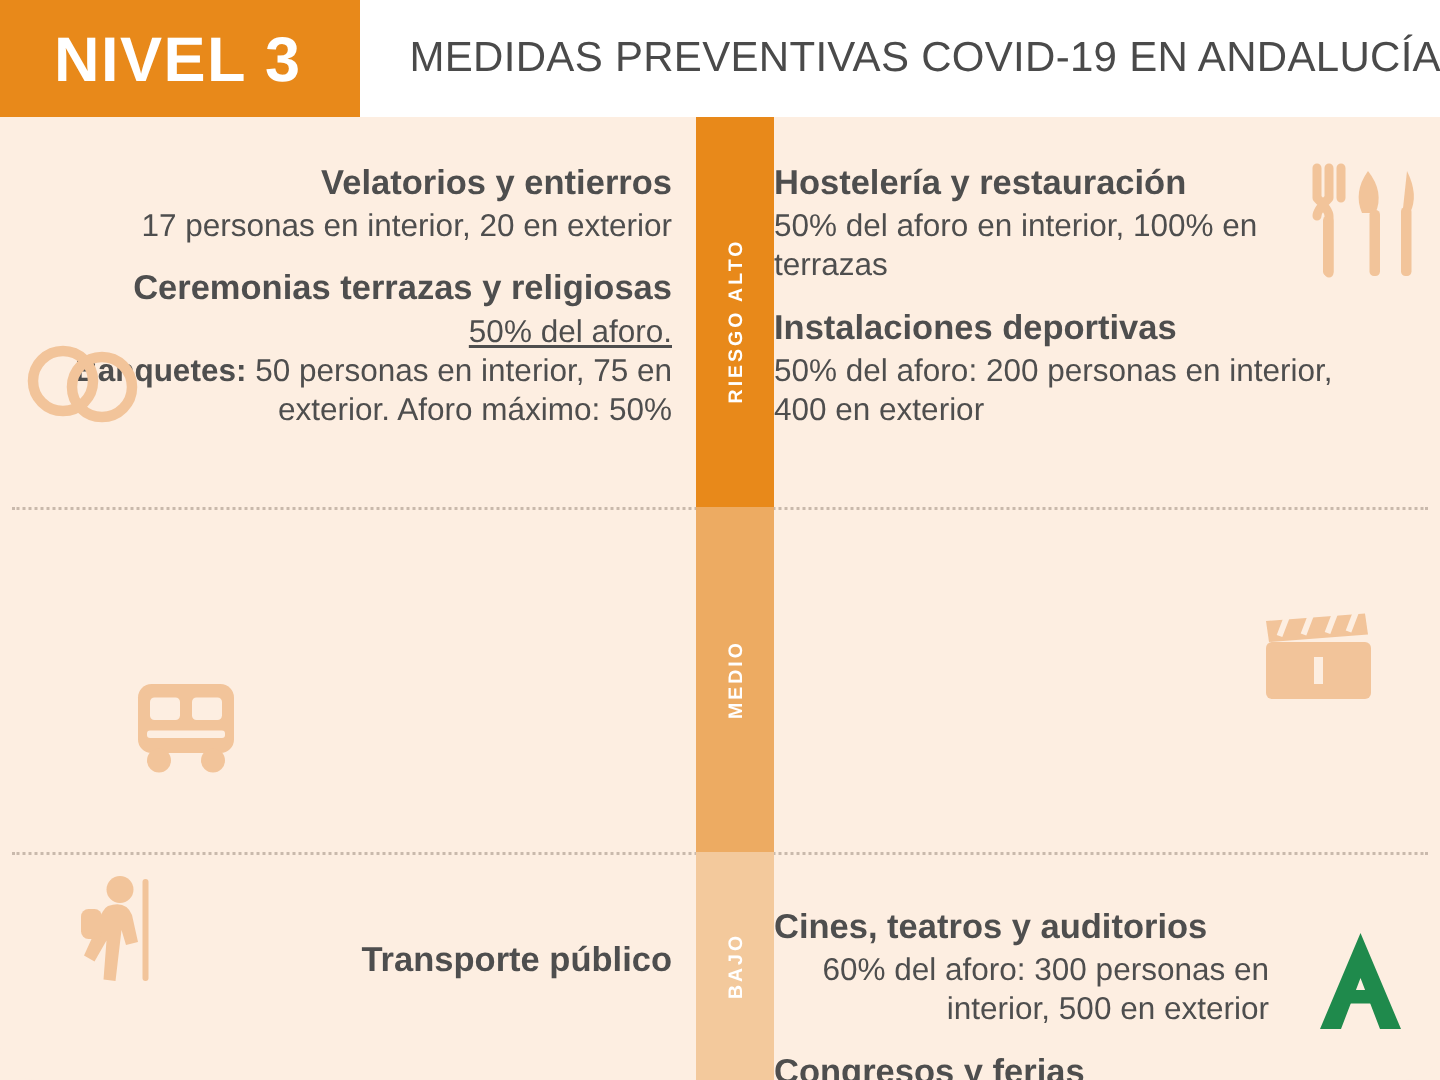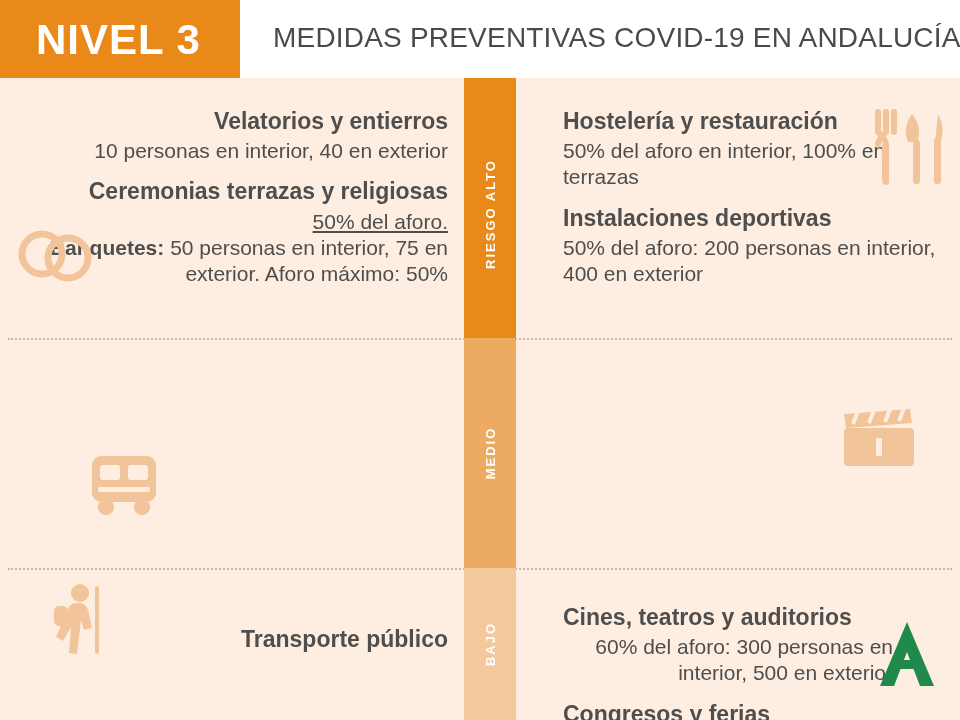--- a/index.html
+++ b/index.html
@@ -135,21 +135,20 @@
     text-align: right;
     padding-right: 8px;
     box-sizing: border-box;
   }
   .col-right {
     position: absolute;
     left: 516px;
     width: 436px;
     text-align: left;
     box-sizing: border-box;
-    padding-left: 47px;
   }
 
   .entry { margin-bottom: 2px; }
   .entry-title {
     font-size: 23px;
     font-weight: bold;
     color: #4e4e4e;
     line-height: 1.18;
     margin: 0 0 3px 0;
   }
@@ -223,21 +222,21 @@
     <div class="band band-bajo">
       <div class="band-inner">
           <span>BAJO</span>
         </div>
     </div>
 
     <div class="row row-alto">
       <div class="col-left" style="top:18px;">
         <div class="entry">
           <p class="entry-title">Velatorios y entierros</p>
-          <p class="entry-desc">10 personas en interior, 40 en exterior</p>
+          <p class="entry-desc">17 personas en interior, 20 en exterior</p>
         </div>
         <div class="entry">
           <p class="entry-title">Ceremonias terrazas y religiosas</p>
           <p class="entry-desc" style="margin-bottom:0;text-decoration:underline;">50% del aforo.</p>
           <p class="entry-desc"><b>Banquetes:</b> <span>50 personas en interior, 75 en exterior. Aforo máximo: 50%</span></p>
         </div>
       </div>
       <div class="col-right" style="top:18px;">
         <div class="entry">
           <p class="entry-title">Hostelería y restauración</p>

